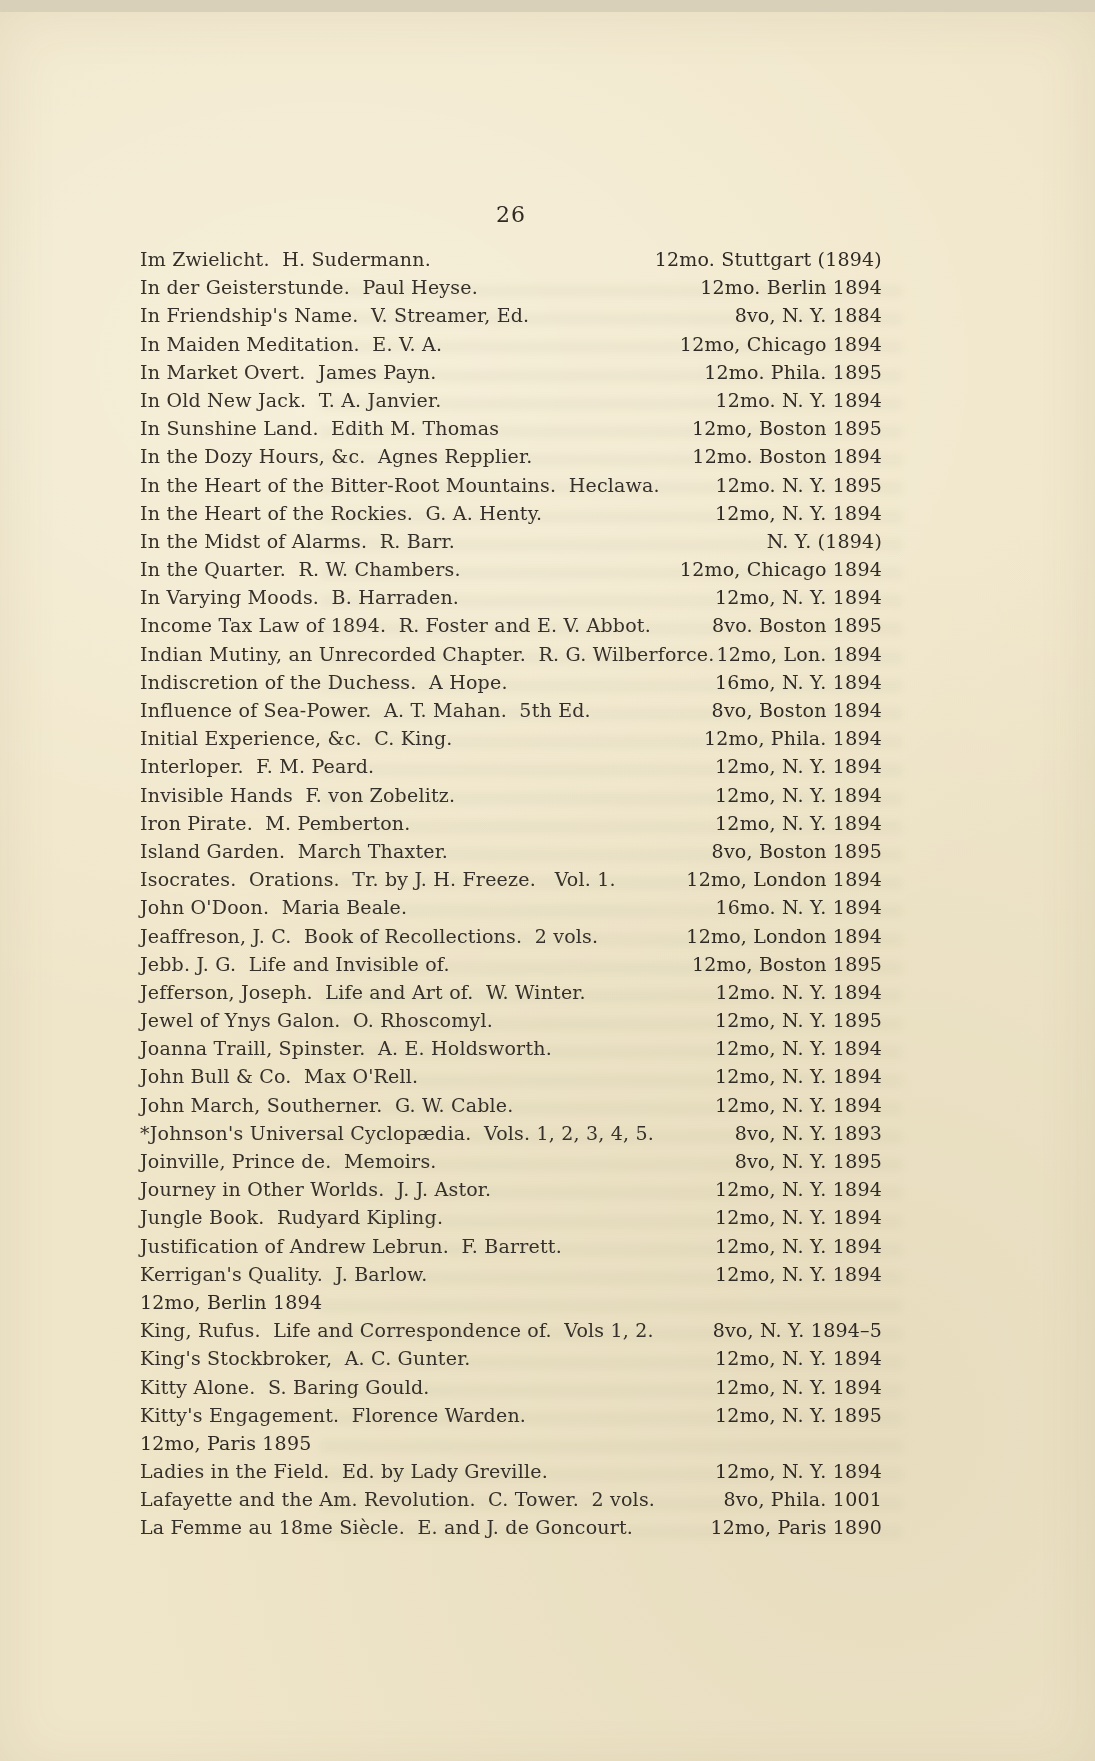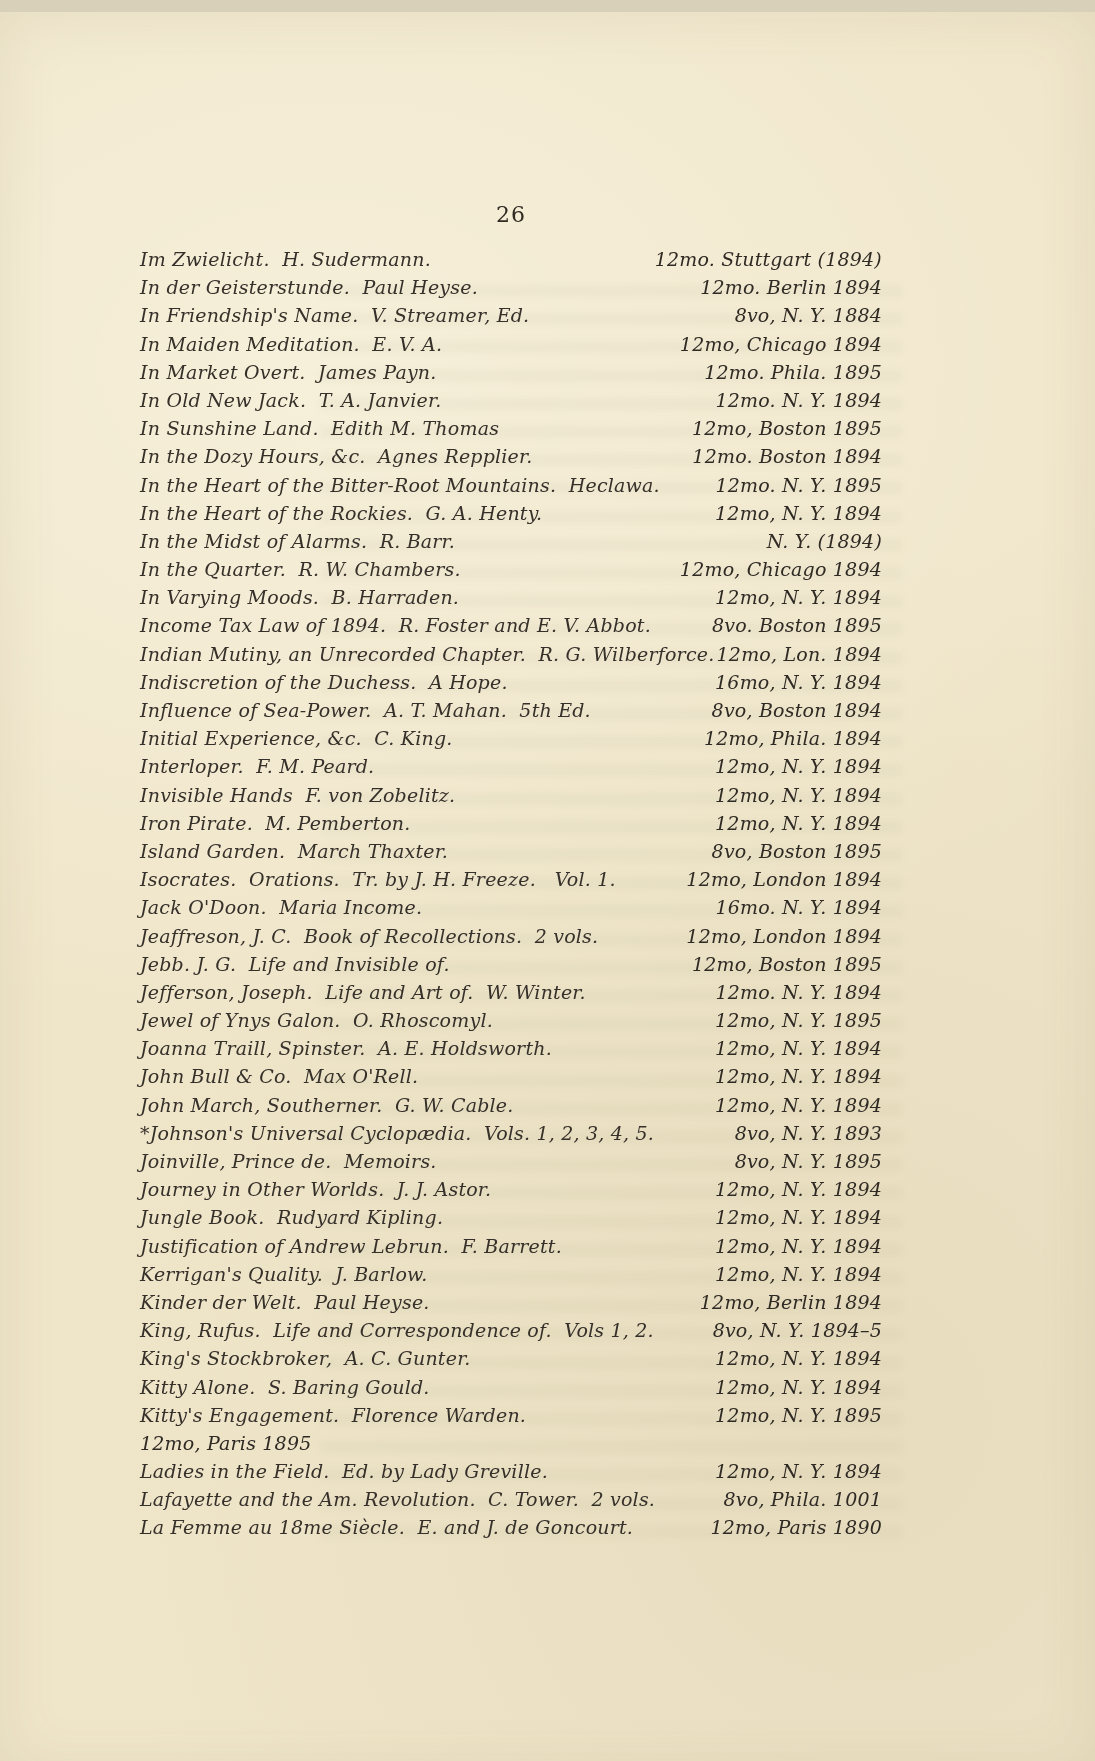--- a/index.html
+++ b/index.html
@@ -29,21 +29,20 @@
     text-align: center;
     font-size: 22px;
     letter-spacing: 1px;
     color: #2f2a22;
   }
   .book-list {
     position: absolute;
     top: 233px;
     left: 140px;
     width: 742px;
-    font-style: italic;
   }
   
   .book-list::before {
     content: "";
     position: absolute;
     inset: 40px -20px 0 180px;
     background: repeating-linear-gradient(
       to bottom,
       rgba(130,140,100,0.05) 0px,
       rgba(130,140,100,0.05) 12px,
@@ -190,21 +189,21 @@
     <span class="entry-left">Island Garden.  March Thaxter.</span>
     <span class="entry-right">8vo, Boston 1895</span>
   </div>
 
   <div class="row">
     <span class="entry-left">Isocrates.  Orations.  Tr. by J. H. Freeze.   Vol. 1.</span>
     <span class="entry-right">12mo, London 1894</span>
   </div>
 
   <div class="row">
-    <span class="entry-left">Jack O'Doon.  Maria Income.</span>
+    <span class="entry-left">John O'Doon.  Maria Beale.</span>
     <span class="entry-right">16mo. N. Y. 1894</span>
   </div>
 
   <div class="row">
     <span class="entry-left">Jeaffreson, J. C.  Book of Recollections.  2 vols.</span>
     <span class="entry-right">12mo, London 1894</span>
   </div>
 
   <div class="row">
     <span class="entry-left">Jebb. J. G.  Life and Invisible of.</span>
@@ -260,21 +259,20 @@
     <span class="entry-left">Justification of Andrew Lebrun.  F. Barrett.</span>
     <span class="entry-right">12mo, N. Y. 1894</span>
   </div>
 
   <div class="row">
     <span class="entry-left">Kerrigan's Quality.  J. Barlow.</span>
     <span class="entry-right">12mo, N. Y. 1894</span>
   </div>
 
   <div class="row">
-    <span class="entry-left">Kinder der Welt.  Paul Heyse.</span>
     <span class="entry-right">12mo, Berlin 1894</span>
   </div>
 
   <div class="row">
     <span class="entry-left">King, Rufus.  Life and Correspondence of.  Vols 1, 2.</span>
     <span class="entry-right">8vo, N. Y. 1894–5</span>
   </div>
 
   <div class="row">
     <span class="entry-left">King's Stockbroker,  A. C. Gunter.</span>

